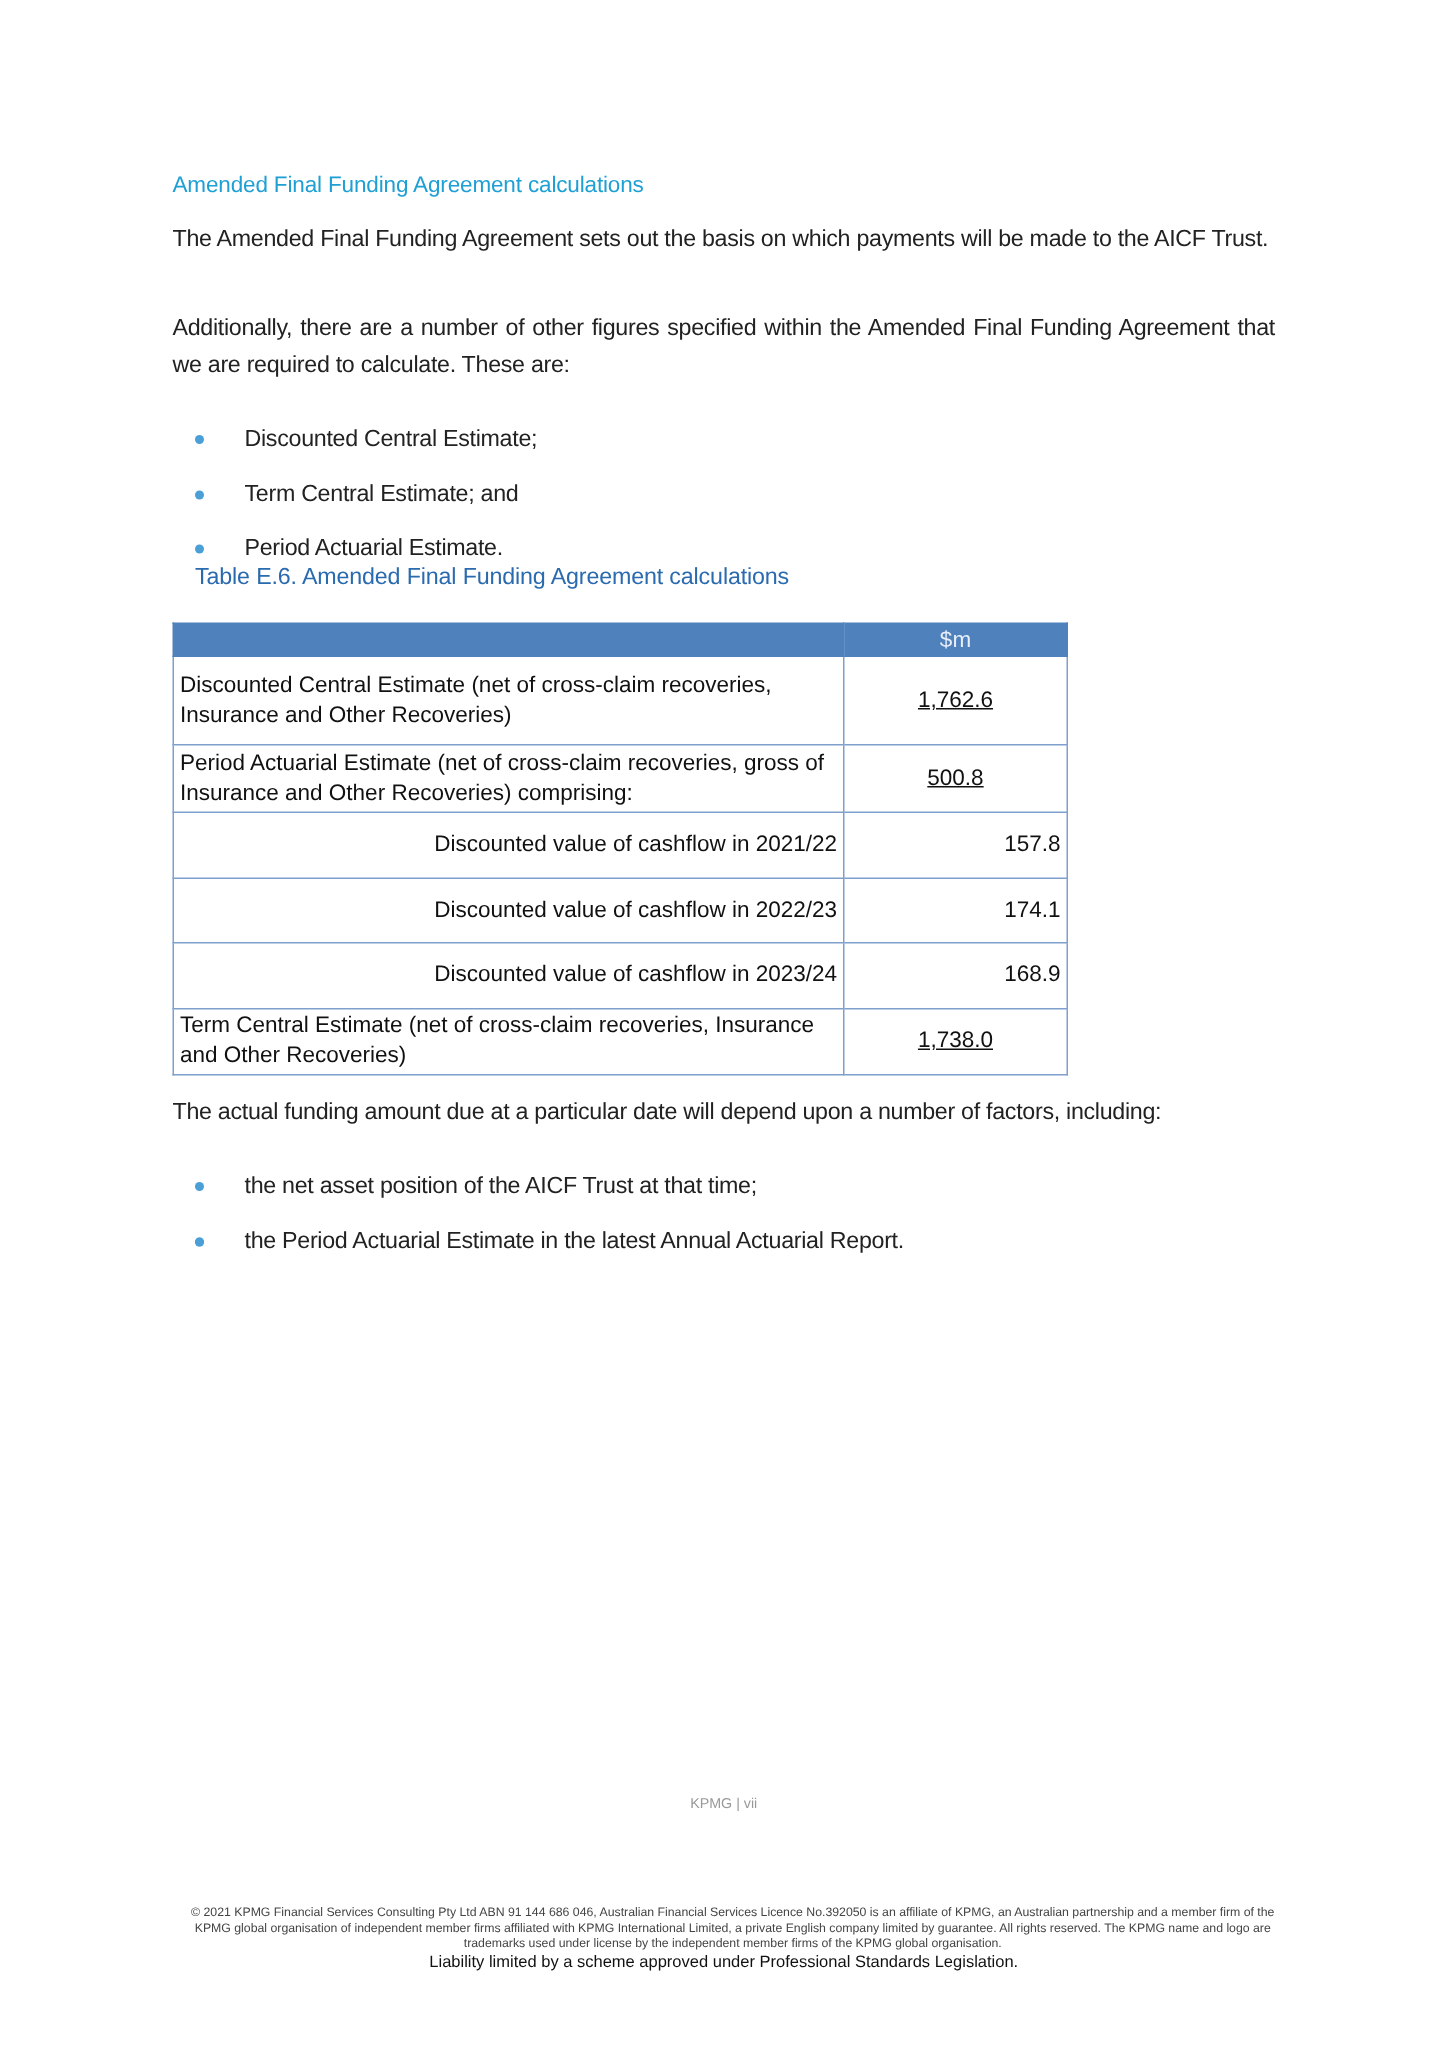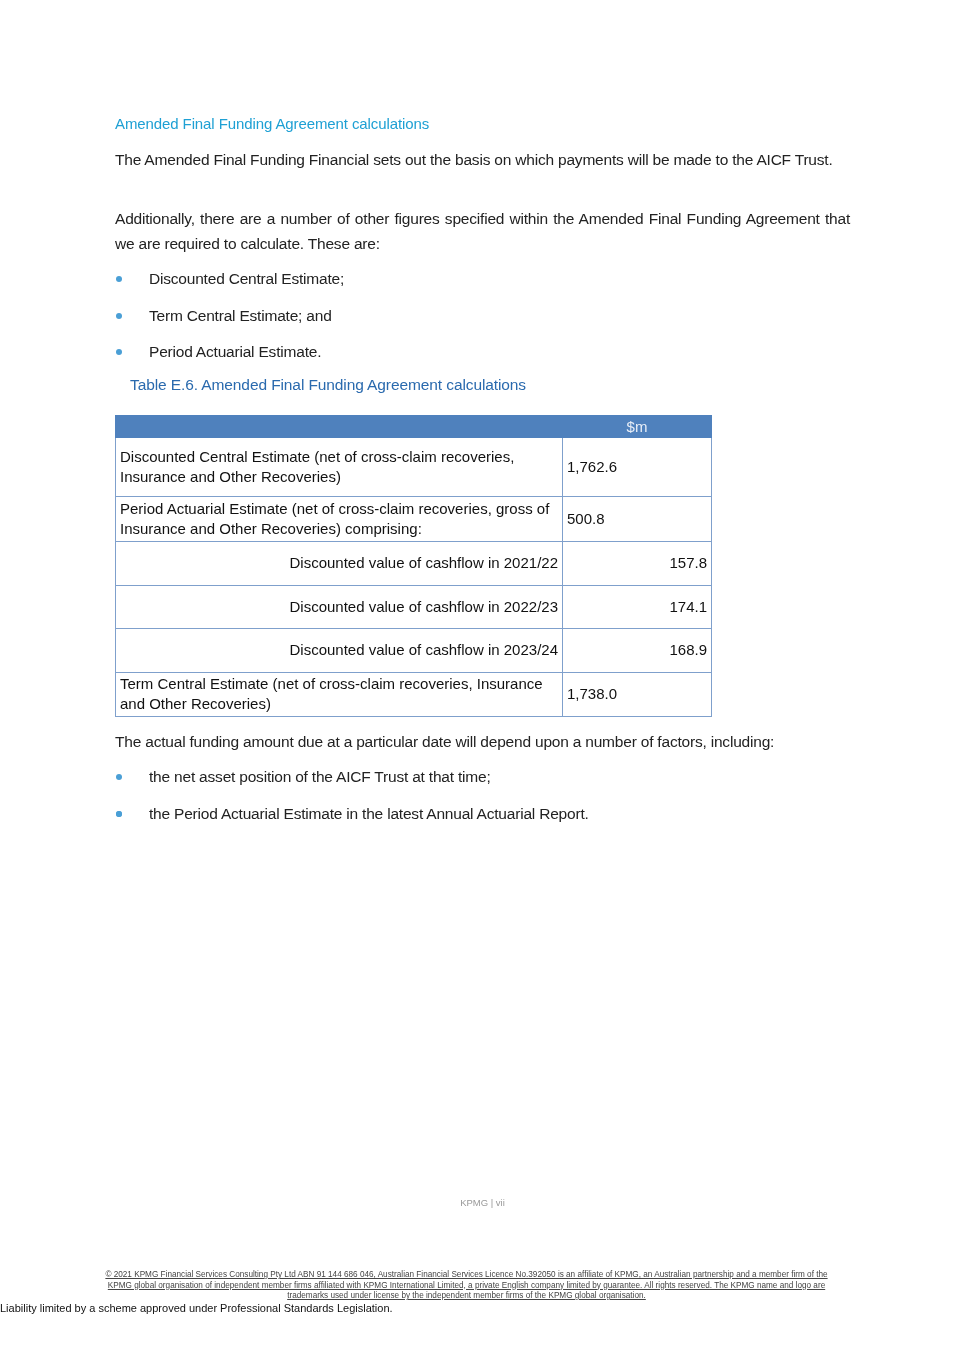--- a/index.html
+++ b/index.html
@@ -2,52 +2,52 @@
 <html><head>
 <meta charset="utf-8">
 <style>
   html, body { margin: 0; padding: 0; background: #ffffff; }
   body { width: 965px; height: 1365px; position: relative; font-family: "Liberation Sans", sans-serif; color: #222; }
   .page { position: absolute; left: 0; top: 0; width: 965px; height: 983px; }
   .heading { position: absolute; left: 115px; top: 115px; font-size: 15px; color: #1ea0d4; font-family: "Liberation Sans", sans-serif; letter-spacing: -0.1px; }
   .para { position: absolute; left: 115px; width: 735px; font-size: 15.5px; line-height: 25px; color: #222; text-align: justify; letter-spacing: -0.2px; }
   .p1 { top: 147px; }
   .p2 { top: 206px; }
-  .bullets { position: absolute; left: 115px; width: 760px; margin: 0; padding: 0; list-style: none; }
+  .bullets { position: absolute; left: 115px; width: 760px; margin: 14px; padding: 0; list-style: none; }
   .bullets li { position: relative; padding-left: 34px; font-size: 15.5px; line-height: 20px; color: #222; letter-spacing: -0.2px; }
   .bullets li .dot { position: absolute; left: 1px; top: 7px; width: 6px; height: 6px; border-radius: 50%; background: #4a9fd6; }
   .b1 { top: 269px; }
   .b1 li { margin-bottom: 16.5px; }
   .caption { position: absolute; left: 130px; top: 376px; font-size: 15.5px; color: #2a6aae; letter-spacing: -0.1px; }
   table.calc { position: absolute; left: 115px; top: 415px; border-collapse: collapse; width: 597px; font-family: "Liberation Sans", sans-serif; font-size: 15px; color: #111; }
   table.calc th { background: #4f81bd; color: #e8eef7; font-weight: normal; height: 21px; padding: 0; font-size: 15px; border: 1px solid #4f81bd; }
   table.calc td { border: 1px solid #7fa0cc; padding: 0 4px; line-height: 20px; }
   table.calc td.label { width: 438px; }
-  table.calc td.value { text-align: left; }
+  table.calc td.value { text-align: center; text-decoration: underline; }
   table.calc td.sublabel { text-align: right; }
   table.calc td.subvalue { text-align: right; padding-left: 13px; }
   tr.r1 td { height: 58px; }
   tr.r2 td { height: 44px; }
   tr.rs td { height: 42.5px; }
   tr.r6 td { height: 43px; }
   .p3 { top: 729px; }
   .b2 { top: 767px; }
   .b2 li { margin-bottom: 16.5px; }
   .footer-page { position: absolute; top: 1197px; left: 0; width: 965px; text-align: center; font-size: 9.5px; color: #999; }
-  .footer-legal { position: absolute; top: 1270px; left: 104px; width: 725px; text-align: center; font-size: 8.2px; line-height: 10.5px; color: #444; text-decoration: underline; }
-  .footer-liability { position: absolute; top: 1302px; left: 0; width: 965px; text-align: left; font-size: 11px; color: #111; }
+  .footer-legal { position: absolute; top: 1270px; left: 126px; width: 725px; text-align: center; font-size: 8.2px; line-height: 10.5px; color: #444; }
+  .footer-liability { position: absolute; top: 1302px; left: 0; width: 965px; text-align: center; font-size: 11px; color: #111; }
 </style>
 </head>
 <body>
 
 <div class="page">
 
   <div class="heading">Amended Final Funding Agreement calculations</div>
 
-  <div class="para p1">The Amended Final Funding Financial sets out the basis on which payments will be made to the AICF Trust.</div>
+  <div class="para p1">The Amended Final Funding Agreement sets out the basis on which payments will be made to the AICF Trust.</div>
   <div class="para p2">Additionally, there are a number of other figures specified within the Amended Final Funding Agreement that we are required to calculate. These are:</div>
 
   <ul class="bullets b1">
     <li><span class="dot"></span><span>Discounted Central Estimate;</span></li>
     <li><span class="dot"></span><span>Term Central Estimate; and</span></li>
     <li><span class="dot"></span><span>Period Actuarial Estimate.</span></li>
   </ul>
 
   <div class="caption">Table E.6. Amended Final Funding Agreement calculations</div>
 

